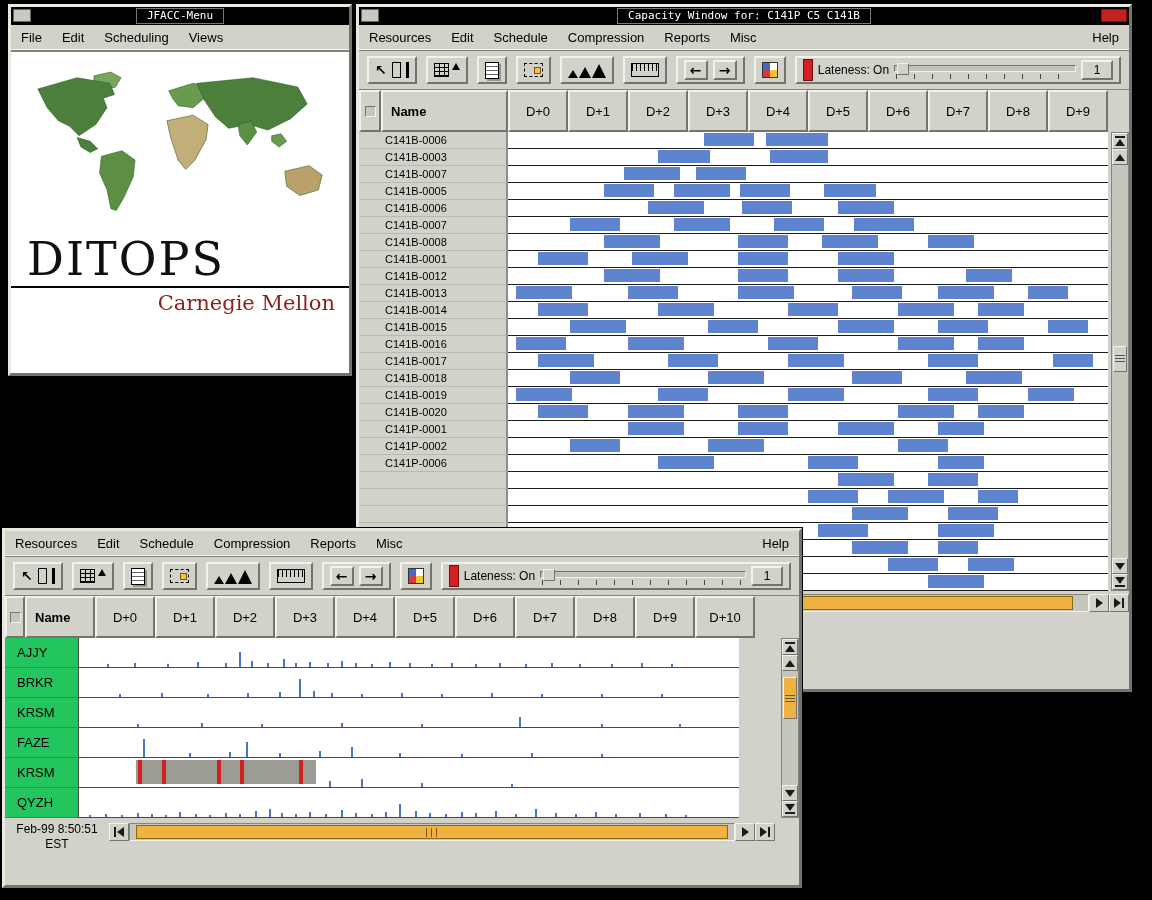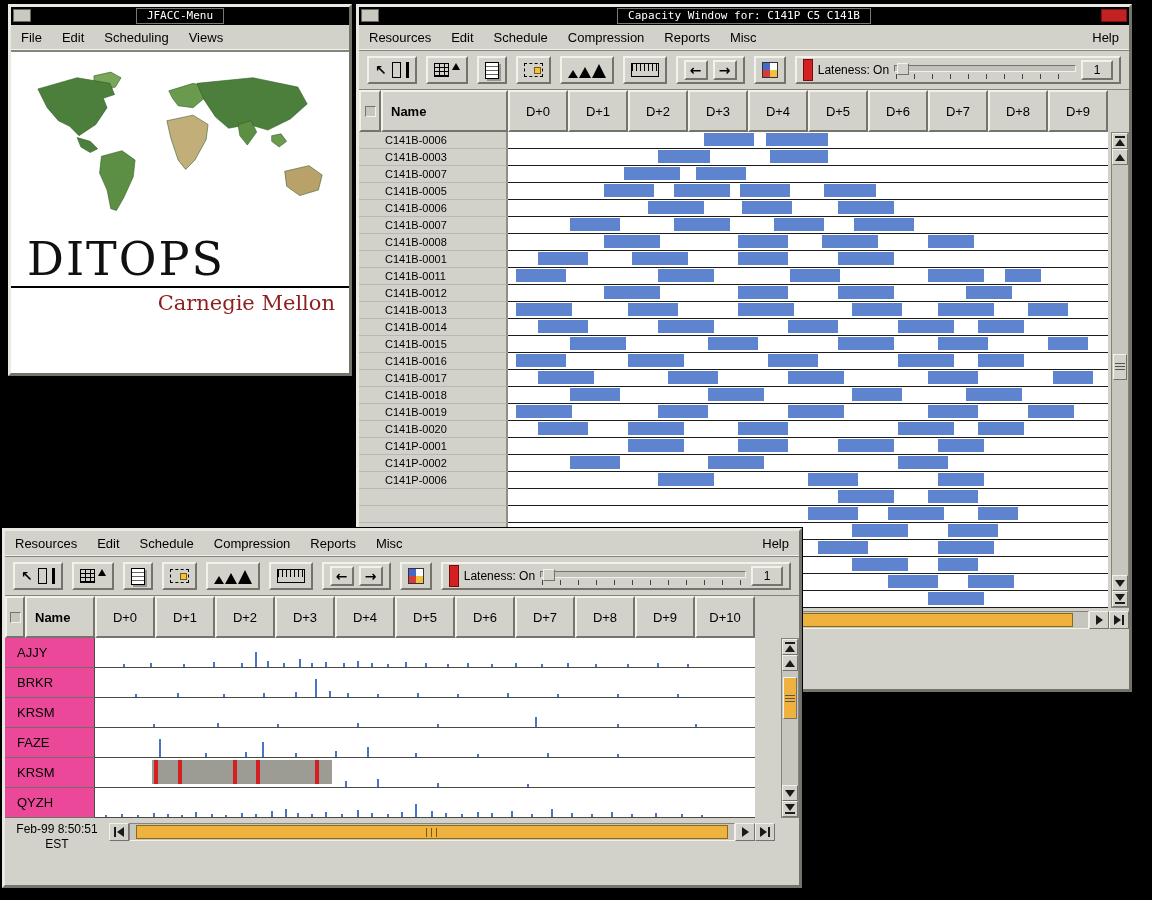--- a/index.html
+++ b/index.html
@@ -83,21 +83,21 @@
   #cap-rows{width:749px}
   #ap-rows{width:750px}
   .cap-row{display:flex;height:17px}
   .cap-label{width:149px;box-sizing:border-box;background:#d2d2ca;border-right:2px solid #8e8e86;
              border-bottom:1px solid #b9b9b1;font-size:11px;line-height:16px;padding-left:26px;
              overflow:hidden;white-space:nowrap}
   .cap-chart{position:relative;width:600px;background:#fff;border-bottom:1px solid #1c1c1c;box-sizing:border-box;overflow:hidden}
   .cap-bar{position:absolute;top:1px;height:13px;background:#5e84cf}
 
   .ap-row{display:flex;height:30px}
-  .ap-label{width:90px;box-sizing:border-box;background:#ec4899;border-right:1px solid #4a4a44;
+  .ap-label{width:74px;box-sizing:border-box;background:#22c55e;border-right:1px solid #4a4a44;
             border-bottom:1px solid #6e6e66;font-size:13px;display:flex;align-items:center;padding-left:12px}
   .ap-chart{position:relative;width:660px;background:#fff;border-bottom:1px solid #4a4a44;box-sizing:border-box;overflow:hidden}
   .spike{position:absolute;bottom:0;width:2px;background:#4a74c8}
   .blk{position:absolute;top:2px;bottom:3px;background:#9c9c94}
   .blk-marker{position:absolute;top:0;bottom:0;width:4px;background:#d42020}
 
   .vscroll{width:18px;margin-left:auto;display:flex;flex-direction:column;background:#c6c6be;
            border:1px solid #84847c;box-sizing:border-box}
   .sb-btn{flex:0 0 16px;display:flex;flex-direction:column;align-items:center;justify-content:center;gap:1px;
           background:#d2d2ca;border:1px solid;border-color:#f2f2ea #74746c #74746c #f2f2ea;box-sizing:border-box}
@@ -310,30 +310,20 @@
             <div class="cap-bar" style="left: 420px; width: 46px; background: rgb(94, 132, 207);"></div>
           </div>
         </div>
         <div class="cap-row">
           <div class="cap-label">C141B-0001</div>
           <div class="cap-chart">
             <div class="cap-bar" style="left: 30px; width: 50px; background: rgb(94, 132, 207);"></div>
             <div class="cap-bar" style="left: 124px; width: 56px; background: rgb(94, 132, 207);"></div>
             <div class="cap-bar" style="left: 230px; width: 50px; background: rgb(94, 132, 207);"></div>
             <div class="cap-bar" style="left: 330px; width: 56px; background: rgb(94, 132, 207);"></div>
-          </div>
-        </div>
-        <div class="cap-row">
-          <div class="cap-label">C141B-0011</div>
-          <div class="cap-chart">
-            <div class="cap-bar" style="left: 8px; width: 50px; background: rgb(94, 132, 207);"></div>
-            <div class="cap-bar" style="left: 150px; width: 56px; background: rgb(94, 132, 207);"></div>
-            <div class="cap-bar" style="left: 282px; width: 50px; background: rgb(94, 132, 207);"></div>
-            <div class="cap-bar" style="left: 420px; width: 56px; background: rgb(94, 132, 207);"></div>
-            <div class="cap-bar" style="left: 497px; width: 36px; background: rgb(94, 132, 207);"></div>
           </div>
         </div>
         <div class="cap-row">
           <div class="cap-label">C141B-0012</div>
           <div class="cap-chart">
             <div class="cap-bar" style="left: 96px; width: 56px; background: rgb(94, 132, 207);"></div>
             <div class="cap-bar" style="left: 230px; width: 50px; background: rgb(94, 132, 207);"></div>
             <div class="cap-bar" style="left: 330px; width: 56px; background: rgb(94, 132, 207);"></div>
             <div class="cap-bar" style="left: 458px; width: 46px; background: rgb(94, 132, 207);"></div>
           </div>

